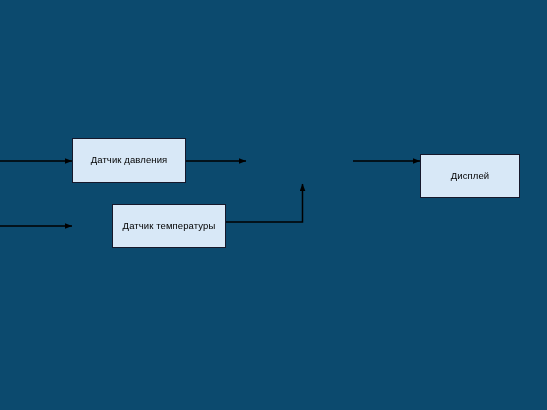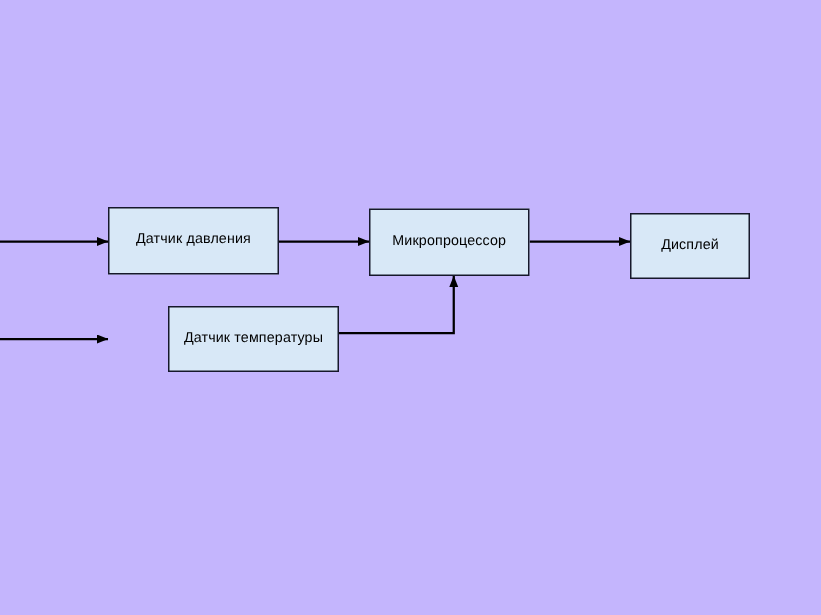--- a/index.html
+++ b/index.html
@@ -7,21 +7,21 @@
     padding: 0;
     background: #ffffff;
   }
   body {
     font-family: "Liberation Sans", sans-serif;
   }
   #diagram-canvas {
     position: relative;
     width: 547px;
     height: 410px;
-    background: #c4b5fd;
+    background: #0c4a6e;
     overflow: hidden;
   }
   #diagram-svg {
     position: absolute;
     left: 0;
     top: 0;
     width: 547px;
     height: 410px;
     display: block;
   }
@@ -58,22 +58,22 @@
     margin-left: 40px;
   }
   #node-microprocessor {
     left: 246px;
     top: 139px;
     width: 107px;
     height: 45px;
   }
   #node-display {
     left: 420px;
-    top: 142px;
-    width: 80px;
+    top: 154px;
+    width: 100px;
     height: 44px;
   }
 </style>
 </head>
 <body>
 
 <div id="diagram-canvas">
 
   <svg id="diagram-svg" viewBox="0 0 547 410" xmlns="http://www.w3.org/2000/svg">
     <defs>
@@ -94,21 +94,18 @@
   </svg>
 
   <div class="node-box" id="node-pressure-sensor">
     <span class="node-label">Датчик давления</span>
   </div>
 
   <div class="node-box" id="node-temperature-sensor">
     <span class="node-label">Датчик температуры</span>
   </div>
 
-  <div class="node-box" id="node-microprocessor">
-    <span class="node-label">Микропроцессор</span>
-  </div>
 
   <div class="node-box" id="node-display">
     <span class="node-label">Дисплей</span>
   </div>
 
 </div>
 
 </body></html>

